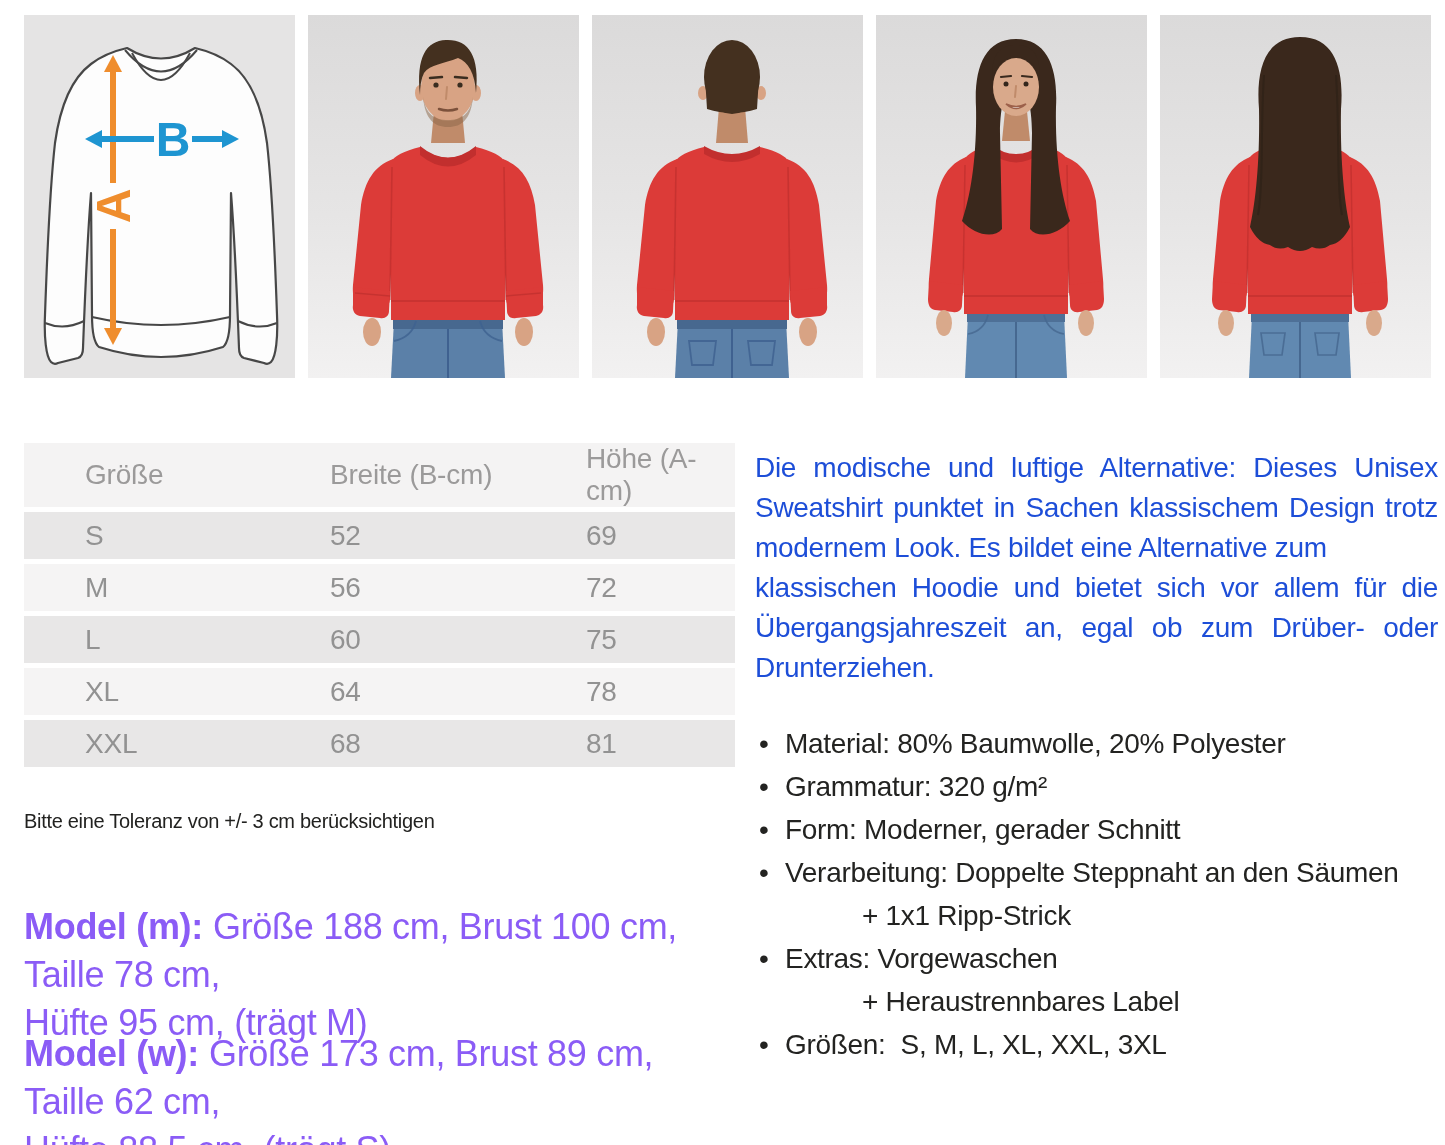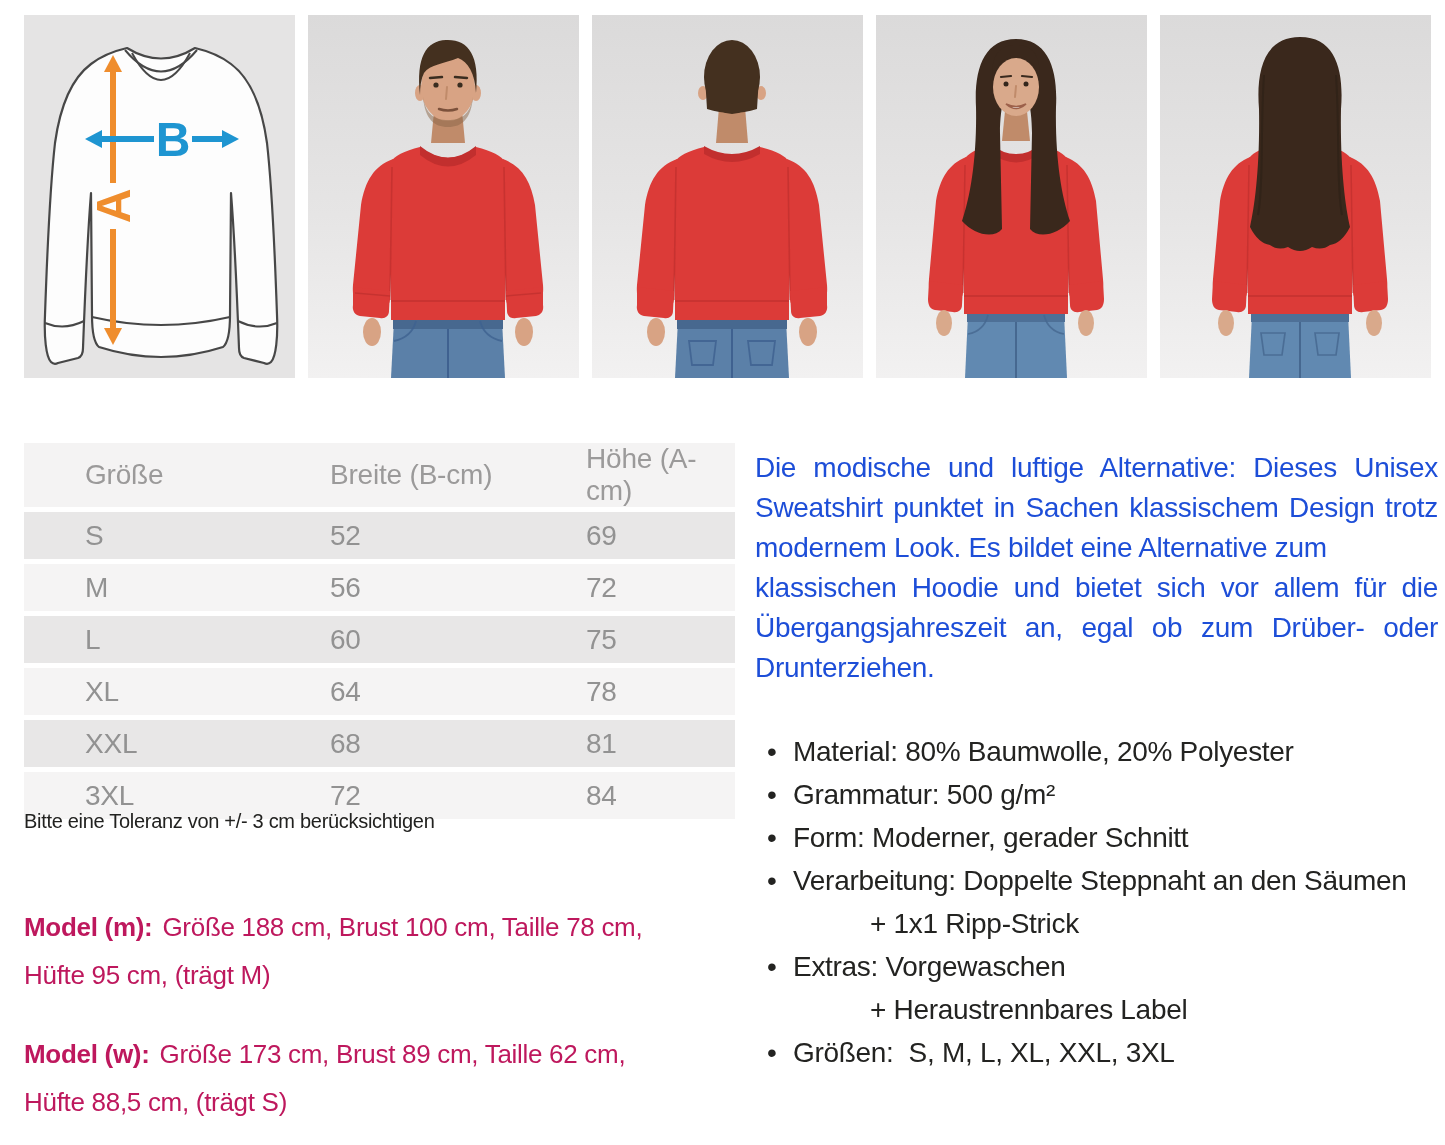--- a/index.html
+++ b/index.html
@@ -22,35 +22,35 @@
     font-weight:normal;text-align:left;height:47px;padding:0;vertical-align:middle;
   }
   .size-table th:nth-child(1),.size-table td:nth-child(1){width:245px;padding-left:61px;}
   .size-table th:nth-child(2),.size-table td:nth-child(2){width:256px;}
   .size-table th:nth-child(3),.size-table td:nth-child(3){width:149px;}
   .size-table thead tr{background:#f4f3f3;color:#9b9a9a;margin-top:12px;}
   .size-table tbody tr.odd{background:#e8e7e7;}
   .size-table tbody tr.even{background:#f5f4f4;}
   
   .tolerance{position:absolute;left:24px;top:810px;font-size:20px;letter-spacing:-0.3px;color:#222220;}
-  .model-note{position:absolute;left:24px;width:715px;font-size:26px;line-height:48px;letter-spacing:-0.3px;color:#be185d;}
+  .model-note{position:absolute;left:24px;width:715px;font-size:36px;line-height:48px;letter-spacing:-0.3px;color:#8b5cf6;}
   .model-note .lbl{font-weight:bold;margin-right:10px;}
   #model-m{top:903px;}
   #model-w{top:1030px;}
   
   .desc-para{
     position:absolute;left:755px;width:683px;margin:0;
     font-size:28px;line-height:40px;letter-spacing:-0.3px;
     text-align:justify;color:#1d4ed8;
   }
   #para1{top:448px;}
   #para2{top:568px;}
   .feature-list{
     position:absolute;left:755px;top:722px;width:683px;
-    margin:8px;padding:0;list-style:none;
+    margin:0;padding:0;list-style:none;
     font-size:28px;line-height:43px;letter-spacing:-0.3px;color:#232321;
   }
   .feature-list li{position:relative;padding-left:30px;white-space:pre-wrap;}
   .feature-list li::before{content:"\2022";position:absolute;left:4px;color:#232321;}
   .feature-list li.cont{padding-left:107px;}
   .feature-list li.cont::before{content:"";}
 </style>
 </head>
 <body>
 
@@ -262,43 +262,38 @@
       <tr class="even">
         <td>XL</td>
         <td>64</td>
         <td>78</td>
       </tr>
       <tr class="odd">
         <td>XXL</td>
         <td>68</td>
         <td>81</td>
       </tr>
-      <tr class="even">
-        <td>3XL</td>
-        <td>72</td>
-        <td>84</td>
-      </tr>
     </tbody>
 </table>
 
 <div class="tolerance">Bitte eine Toleranz von +/- 3 cm berücksichtigen</div>
 
 <div class="model-note" id="model-m">
   <div><span class="lbl">Model (m):</span><span>Größe 188 cm, Brust 100 cm, Taille 78 cm,</span></div>
   <div>Hüfte 95 cm, (trägt M)</div>
 </div>
 <div class="model-note" id="model-w">
   <div><span class="lbl">Model (w):</span><span>Größe 173 cm, Brust 89 cm, Taille 62 cm,</span></div>
   <div>Hüfte 88,5 cm, (trägt S)</div>
 </div>
 
 <p class="desc-para" id="para1">Die modische und luftige Alternative: Dieses Unisex Sweatshirt punktet in Sachen klassischem Design trotz modernem Look. Es bildet eine Alternative zum</p>
 <p class="desc-para" id="para2">klassischen Hoodie und bietet sich vor allem für die Übergangsjahreszeit an, egal ob zum Drüber- oder Drunterziehen.</p>
 <ul class="feature-list">
     <li>Material: 80% Baumwolle, 20% Polyester</li>
-    <li>Grammatur: 500 g/m²</li>
+    <li>Grammatur: 320 g/m²</li>
     <li>Form: Moderner, gerader Schnitt</li>
     <li>Verarbeitung: Doppelte Steppnaht an den Säumen</li>
     <li class="cont">+ 1x1 Ripp-Strick</li>
     <li>Extras: Vorgewaschen</li>
     <li class="cont">+ Heraustrennbares Label</li>
     <li>Größen:  S, M, L, XL, XXL, 3XL</li>
   </ul>
 
 </body></html>

